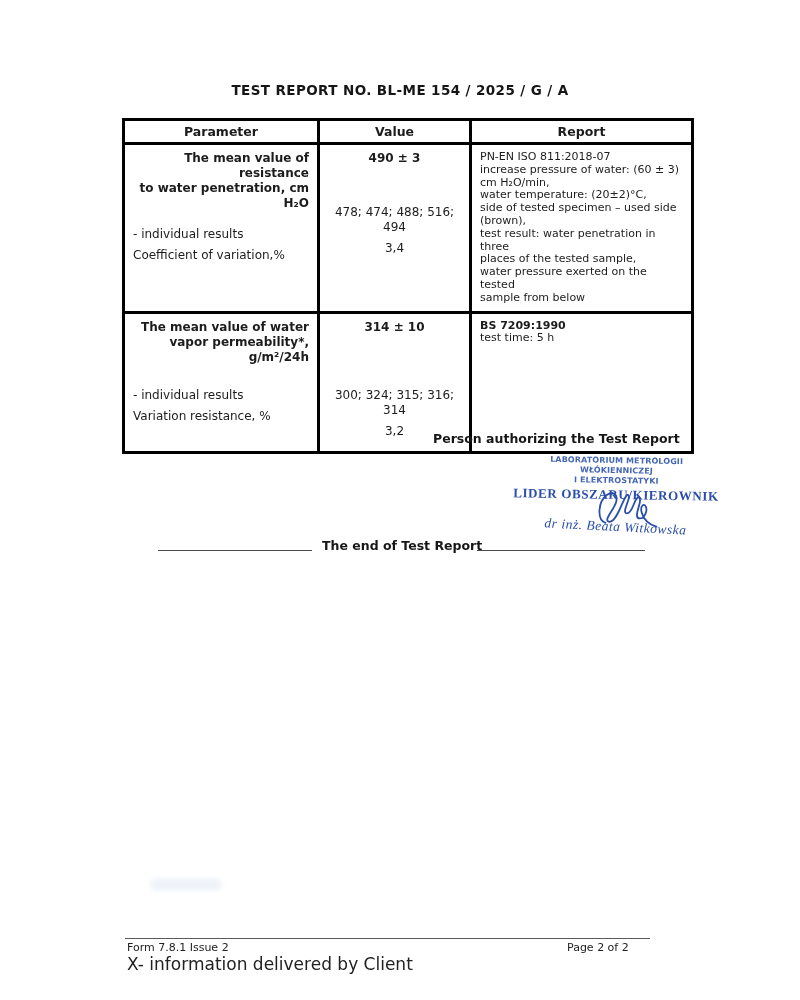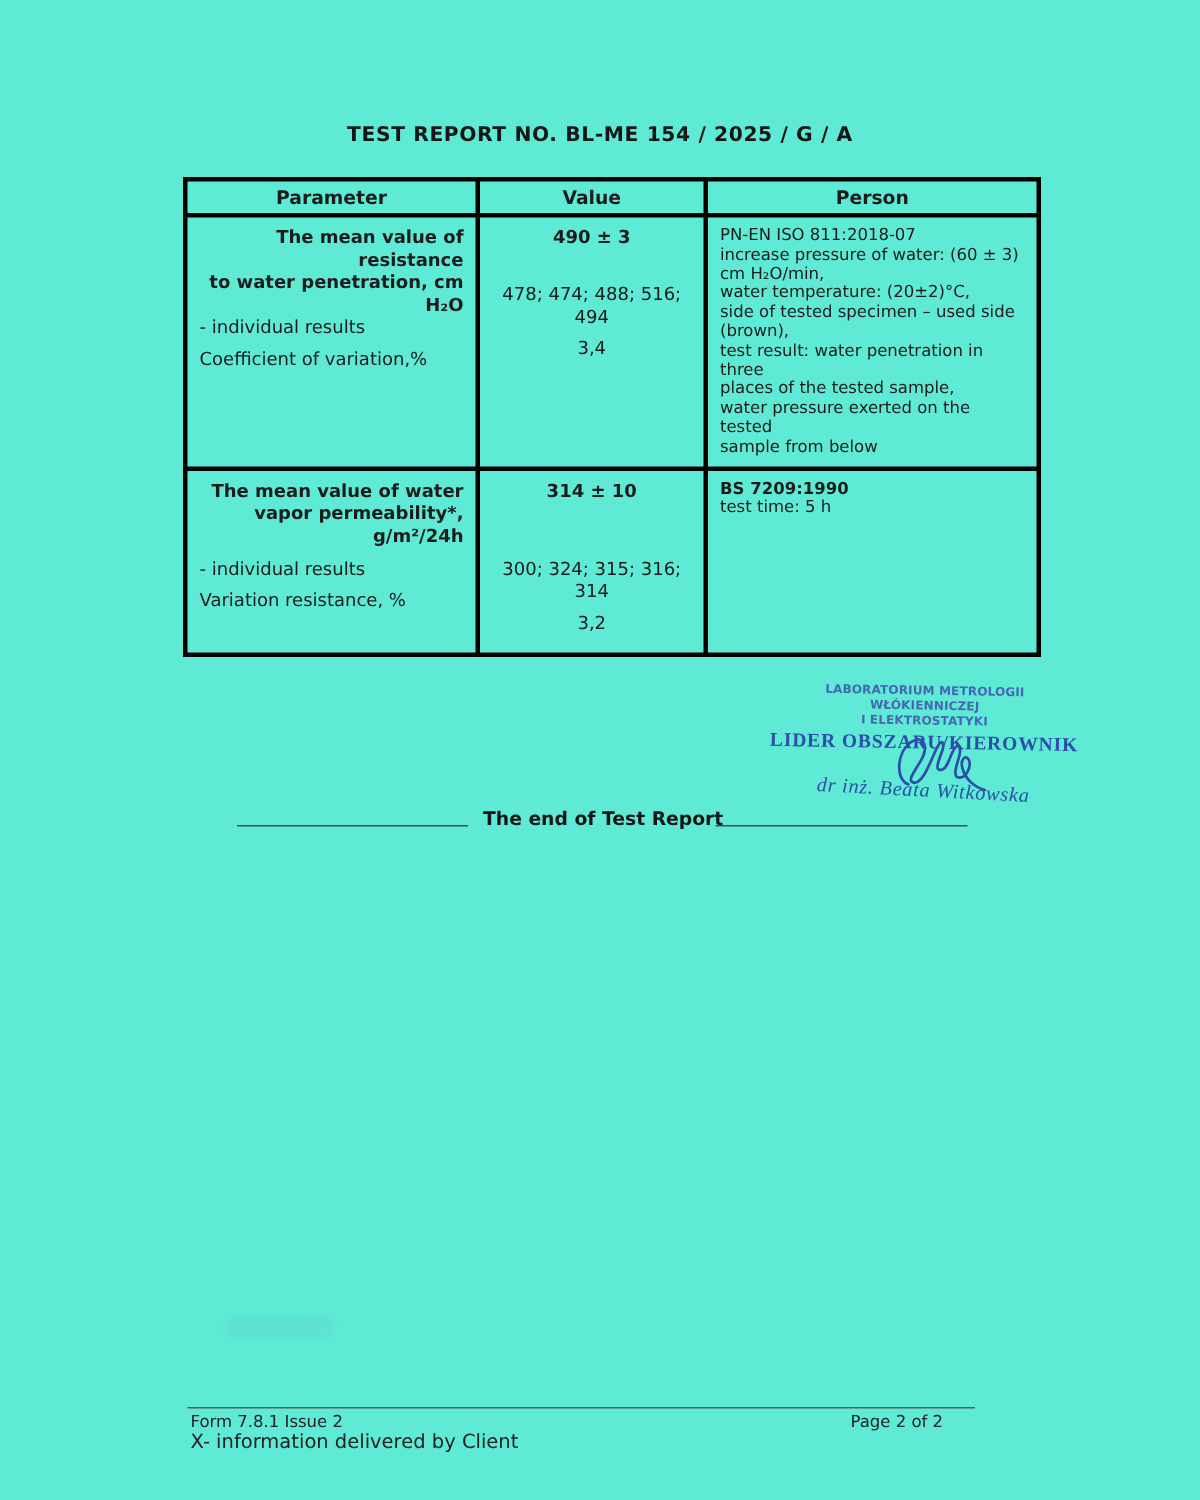--- a/index.html
+++ b/index.html
@@ -1,18 +1,18 @@
 <!DOCTYPE html>
 <html><head>
 <meta charset="utf-8">
 <style>
   html,body { margin:0; padding:0; background:#e8e8e8; }
   .page {
     position:relative; width:800px; height:1000px; margin:0 auto;
-    background:#5eead4; font-family:"DejaVu Sans", sans-serif; color:#1c1c1c;
+    background:#ffffff; font-family:"DejaVu Sans", sans-serif; color:#1c1c1c;
     overflow:hidden;
   }
   .doc-title {
     position:absolute; left:0; right:0; top:82px; text-align:center;
     font-size:13.5px; font-weight:bold; letter-spacing:0.4px; color:#161616;
   }
   table.report {
     position:absolute; left:122px; top:118px; width:569px;
     border-collapse:collapse; table-layout:fixed;
     border:2px solid #3c3c3c;
@@ -23,21 +23,21 @@
   table.report th {
     height:17px; text-align:center; vertical-align:middle;
     font-size:12.5px; font-weight:bold; padding:2px;
   }
   td.param, td.val { font-size:12px; line-height:15px; }
   td.val { text-align:center; }
   .pt { font-weight:bold; white-space:pre-line;text-align:right; }
   .r1 .pt, .r1 .v-mean { min-height:38px; }
   .r2 .pt, .r2 .v-mean { min-height:52px; }
   .v-mean { font-weight:bold; }
-  .pl { margin-top:0; margin-bottom:6px; }
+  .pl { margin-top:16px; margin-bottom:6px; }
   .pl2 { margin-bottom:6px; }
   td.remarks { font-size:11px; line-height:12.8px; padding:5px 7px; }
   .rm-title { white-space:pre-line; }
   .rm-title.bold { font-weight:bold; }
   .rm-body { white-space:pre-line; }
   td.conditions { font-size:11.5px; line-height:14.5px; white-space:pre-line; }
   td.conditions .cond-label { font-weight:bold; }
   tr.row-h1 td { height:126px; }
   tr.row-h2 td { height:86px; }
   .authorizing {
@@ -62,21 +62,21 @@
     font-family:"Liberation Serif", serif; font-style:italic; font-size:13.5px;
     color:#2b4fa8; margin-top:16px; transform:rotate(2deg); letter-spacing:0.5px;
   }
   .end-line-left  { position:absolute; left:158px; top:550px; width:154px; border-top:1.8px solid #4a4a4a; }
   .end-line-right { position:absolute; left:477px; top:550px; width:168px; border-top:1.8px solid #4a4a4a; }
   .end-text {
     position:absolute; left:322px; top:538px; font-size:12.5px; font-weight:bold; color:#161616;
   }
   .footer-rule { position:absolute; left:125px; top:938px; width:525px; border-top:1.2px solid #5a5a5a; }
   .footer-form { position:absolute; left:127px; top:941px; font-size:11px; color:#222; }
-  .footer-note { position:absolute; left:127px; top:954px; font-size:13px; color:#222; }
+  .footer-note { position:absolute; left:127px; top:954px; font-size:17px; color:#222; }
   .footer-page { position:absolute; left:567px; top:941px; font-size:11px; color:#222; }
   .scan-smudge {
     position:absolute; left:150px; top:878px; width:72px; height:13px;
     background:rgba(110,150,205,0.10); filter:blur(2px); border-radius:6px;
   }
 </style>
 </head>
 <body>
 
 <div class="page">
@@ -86,21 +86,21 @@
   <table class="report">
     <colgroup>
         <col style="width:195px">
         <col style="width:152px">
         <col style="width:222px">
       </colgroup>
     <thead>
       <tr>
         <th>Parameter</th>
         <th>Value</th>
-        <th>Person</th>
+        <th>Report</th>
       </tr>
     </thead>
     <tbody>
       <tr class="r1 row-h1">
         <td class="param">
           <div class="pt">The mean value of resistance
 to water penetration, cm H₂O</div>
           <div class="pl">- individual results</div>
           <div class="pl2">Coefficient of variation,%</div>
         </td>
@@ -136,20 +136,21 @@
           <div class="pl2">3,2</div>
         </td>
         <td class="remarks">
           <div class="rm-title bold">BS 7209:1990</div>
           <div class="rm-body">test time: 5 h</div>
         </td>
       </tr>
     </tbody>
   </table>
 
+  <div class="authorizing">Person authorizing the Test Report</div>
 
   <div class="stamp">
     <div class="stamp-l1">LABORATORIUM METROLOGII WŁÓKIENNICZEJ</div>
     <div class="stamp-l2">I ELEKTROSTATYKI</div>
     <div class="stamp-l3">LIDER OBSZARU/KIEROWNIK</div>
     <div class="sig-script">
       <svg width="72" height="42" viewBox="0 0 72 42">
         <path d="M16 36 C 7 33, 8 15, 17 8 C 26 2, 30 11, 23 22 C 19 29, 15 34, 20 35 C 27 35, 32 15, 36 9 C 38 6, 40 8, 38 14 C 36 20, 33 27, 38 26 C 43 25, 44 12, 48 10 C 50 9, 51 13, 49 19 C 47 26, 46 31, 50 31 C 55 31, 58 23, 56 19 C 54 15, 50 19, 52 25 C 54 32, 60 37, 67 39" fill="none" stroke="#2b4fa8" stroke-width="1.8" stroke-linecap="round"></path>
       </svg>
     </div>

